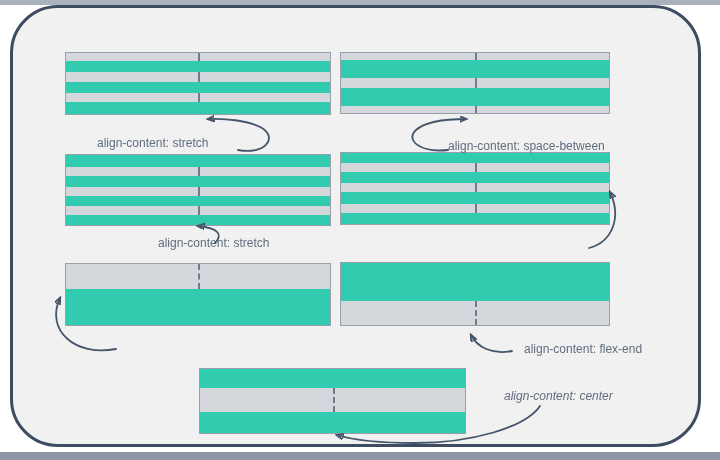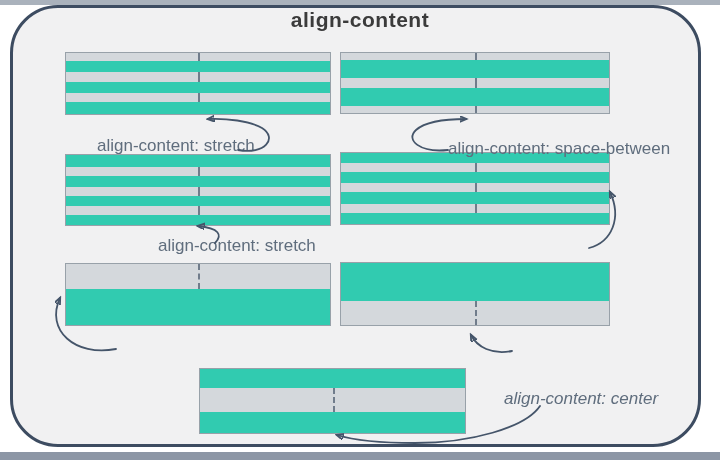--- a/index.html
+++ b/index.html
@@ -43,21 +43,21 @@
   }
   .stripe { width: 100%; flex: 0 0 auto; }
   .stripe.teal { background: var(--teal); }
   .stripe.gray { background: var(--gray); position: relative; }
   .dash {
     position: absolute; left: 50%; top: 0; bottom: 0; width: 0;
     border-left: 2px dashed var(--dash);
   }
   .lbl {
     position: absolute;
-    font-size: 17px;
+    font-size: 12px;
     color: var(--label);
     white-space: nowrap;
   }
   #box-0 { left: 65px;  top: 52px;  width: 266px; height: 63px; }
   #box-1 { left: 340px; top: 52px;  width: 270px; height: 62px; }
   #box-2 { left: 65px;  top: 154px; width: 266px; height: 72px; }
   #box-3 { left: 340px; top: 152px; width: 270px; height: 73px; }
   #box-4 { left: 65px;  top: 263px; width: 266px; height: 63px; }
   #box-5 { left: 340px; top: 262px; width: 270px; height: 64px; }
   #box-6 { left: 199px; top: 368px; width: 267px; height: 66px; }
@@ -78,21 +78,20 @@
 </style>
 </head>
 <body>
 
 <div class="stage">
   <div class="top-strip"></div>
   <div class="bottom-strip"></div>
 
   <div class="panel"></div>
 
-  <div class="title">align-content</div>
 
   <div class="box" id="box-0">
       <div class="stripe gray" style="height: 8px;">
         <div class="dash"></div>
       </div>
       <div class="stripe teal" style="height: 11px;"></div>
       <div class="stripe gray" style="height: 10px;">
         <div class="dash"></div>
       </div>
       <div class="stripe teal" style="height: 11px;"></div>
@@ -160,20 +159,21 @@
       <div class="stripe teal" style="height: 19px;"></div>
       <div class="stripe gray" style="height: 24px;">
         <div class="dash"></div>
       </div>
       <div class="stripe teal" style="height: 21px;"></div>
     </div>
 
   <div class="lbl" id="lbl-0">align-content: stretch</div>
   <div class="lbl" id="lbl-1">align-content: space-between</div>
   <div class="lbl" id="lbl-2">align-content: stretch</div>
+  <div class="lbl" id="lbl-5">align-content: flex-end</div>
   <div class="lbl" id="lbl-6">align-content: center</div>
 
   <svg class="arrows" viewBox="0 0 720 460">
     <defs>
       <marker id="ah" markerWidth="9" markerHeight="8" refX="6.5" refY="3" orient="auto" markerUnits="userSpaceOnUse">
         <path d="M0,0 L7,3 L0,6 Z" fill="#45556a" stroke="none"></path>
       </marker>
     </defs>
     <path marker-end="url(#ah)" d="M 238 150 C 265 155, 278 138, 262 128 C 250 121, 226 118, 208 119"></path>
     <path marker-end="url(#ah)" d="M 448 150 C 420 153, 405 140, 416 130 C 425 122, 446 119, 466 119"></path>

